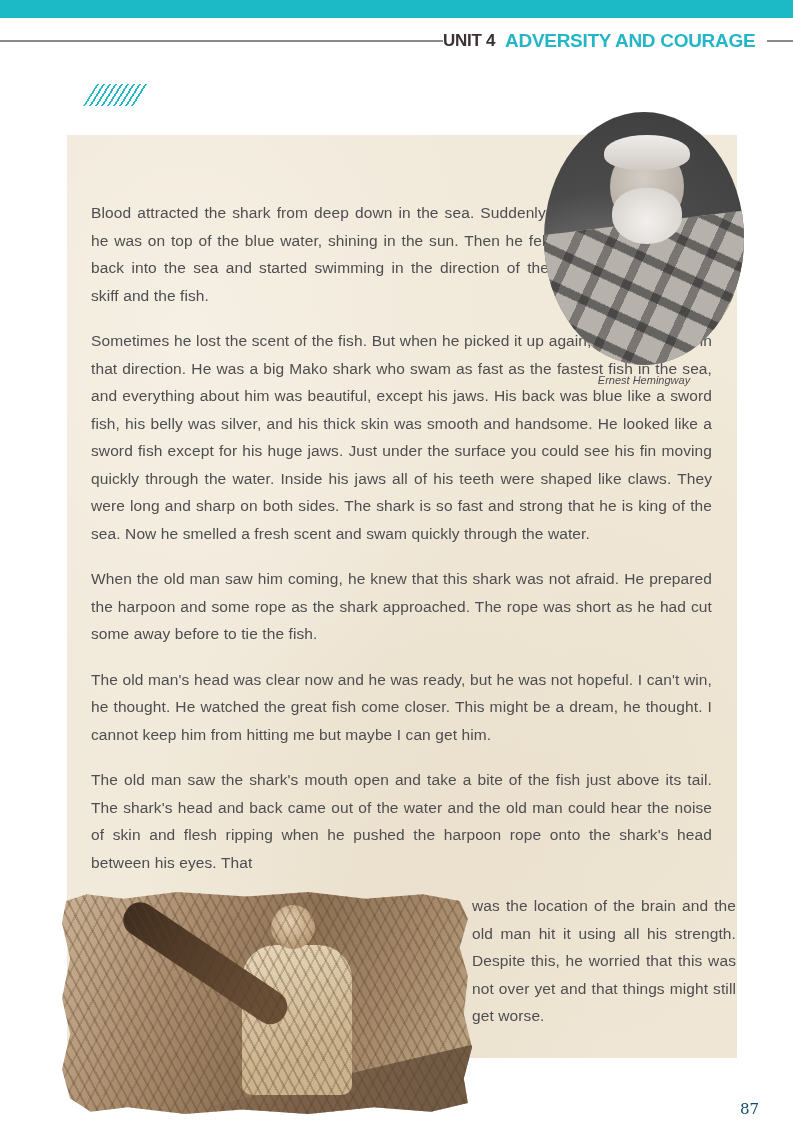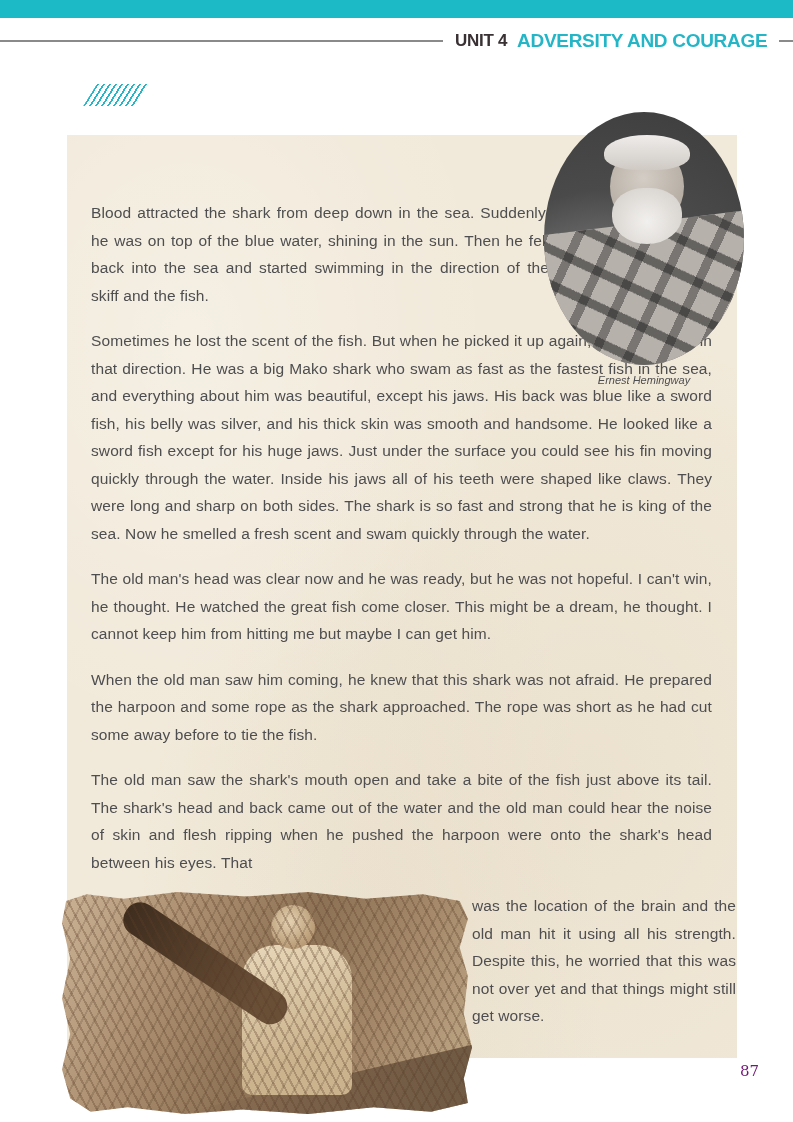--- a/index.html
+++ b/index.html
@@ -20,21 +20,21 @@
   
   .running-head {
     position:absolute; top:30px; left:0; width:793px; height:22px;
     display:flex; align-items:center;
   }
   .head-rule { height:2px; background:#8a8a8a; flex:0 0 auto; }
   .head-rule.left  { width:443px; }
   .head-rule.right { flex:1 1 auto; }
   .unit-label {
     font-weight:bold; font-size:17px; color:#3a3134;
-    letter-spacing:-0.3px; margin:0 10px 0 12px; white-space:nowrap;
+    letter-spacing:-0.3px; margin:0 10px 0 0; white-space:nowrap;
   }
   .unit-title {
     font-weight:bold; font-size:19px; color:#24b6c7;
     letter-spacing:-0.3px; margin-right:12px; white-space:nowrap;
   }
 
   
   .section-heading-row {
     position:absolute; top:84px; left:90px;
     display:flex; align-items:center; gap:18px;
@@ -142,22 +142,22 @@
   .sk-arm {
     position:absolute; left:18%; top:2%; width:190px; height:34px;
     transform:rotate(34deg); transform-origin:left top; border-radius:16px;
     background:linear-gradient(90deg, #3f2d1e, #6a4f37 85%);
   }
   .wrap-col { flex:1 1 auto; width:268px; }
   .wrap-col .body-par { width:264px; }
 
   
   .page-number {
-    position:absolute; right:34px; top:1062px;
-    font-size:15px; color:#701a75; font-family:"DejaVu Serif", serif;
+    position:absolute; right:34px; top:1100px;
+    font-size:15px; color:#0c4a6e; font-family:"DejaVu Serif", serif;
   }
 </style>
 </head>
 <body>
 
 <div class="top-bar"></div>
 
 <div class="running-head">
   <div class="head-rule left"></div>
   <span class="unit-label">UNIT 4</span>
@@ -177,23 +177,23 @@
       <div class="ph-face"></div>
       <div class="ph-hair"></div>
       <div class="ph-beard"></div>
     </div>
     <div class="photo-caption">Ernest Hemingway</div>
   </div>
 
 
   <p class="body-par par-narrow">Blood attracted the shark from deep down in the sea. Suddenly, he was on top of the blue water, shining in the sun. Then he fell back into the sea and started swimming in the direction of the skiff and the fish.</p>
   <p class="body-par par-full">Sometimes he lost the scent of the fish. But when he picked it up again, he swam hard in that direction. He was a big Mako shark who swam as fast as the fastest fish in the sea, and everything about him was beautiful, except his jaws. His back was blue like a sword fish, his belly was silver, and his thick skin was smooth and handsome. He looked like a sword fish except for his huge jaws. Just under the surface you could see his fin moving quickly through the water. Inside his jaws all of his teeth were shaped like claws. They were long and sharp on both sides. The shark is so fast and strong that he is king of the sea. Now he smelled a fresh scent and swam quickly through the water.</p>
+  <p class="body-par par-full">When the old man saw him coming, he knew that this shark was not afraid. He prepared the harpoon and some rope as the shark approached. The rope was short as he had cut some away before to tie the fish.</p>
   <p class="body-par par-full">The old man's head was clear now and he was ready, but he was not hopeful. I can't win, he thought. He watched the great fish come closer. This might be a dream, he thought. I cannot keep him from hitting me but maybe I can get him.</p>
-  <p class="body-par par-full">When the old man saw him coming, he knew that this shark was not afraid. He prepared the harpoon and some rope as the shark approached. The rope was short as he had cut some away before to tie the fish.</p>
-  <p class="body-par par-full">The old man saw the shark's mouth open and take a bite of the fish just above its tail. The shark's head and back came out of the water and the old man could hear the noise of skin and flesh ripping when he pushed the harpoon were onto the shark's head between his eyes. That</p>
+  <p class="body-par par-full">The old man saw the shark's mouth open and take a bite of the fish just above its tail. The shark's head and back came out of the water and the old man could hear the noise of skin and flesh ripping when he pushed the harpoon rope onto the shark's head between his eyes. That</p>
 
   <div class="bottom-row">
     <div class="sketch">
       <div class="sk-boat"></div>
       <div class="sk-body"></div>
       <div class="sk-head"></div>
       <div class="sk-arm"></div>
       <div class="sk-hatch"></div>
     </div>
     <div class="wrap-col">

